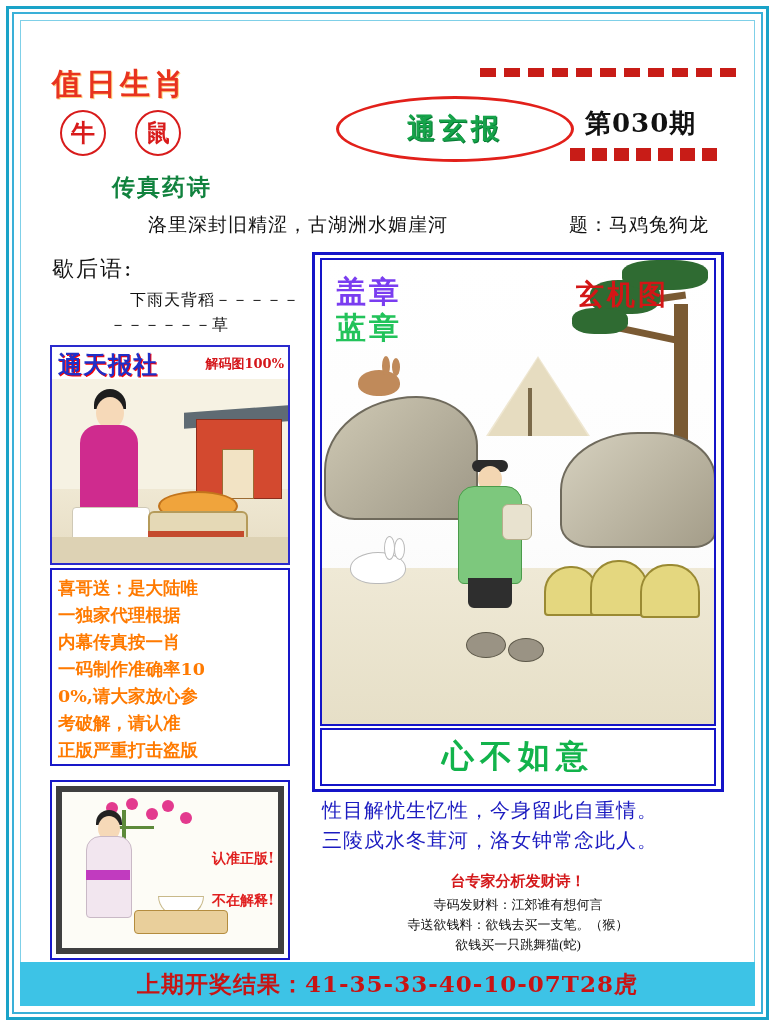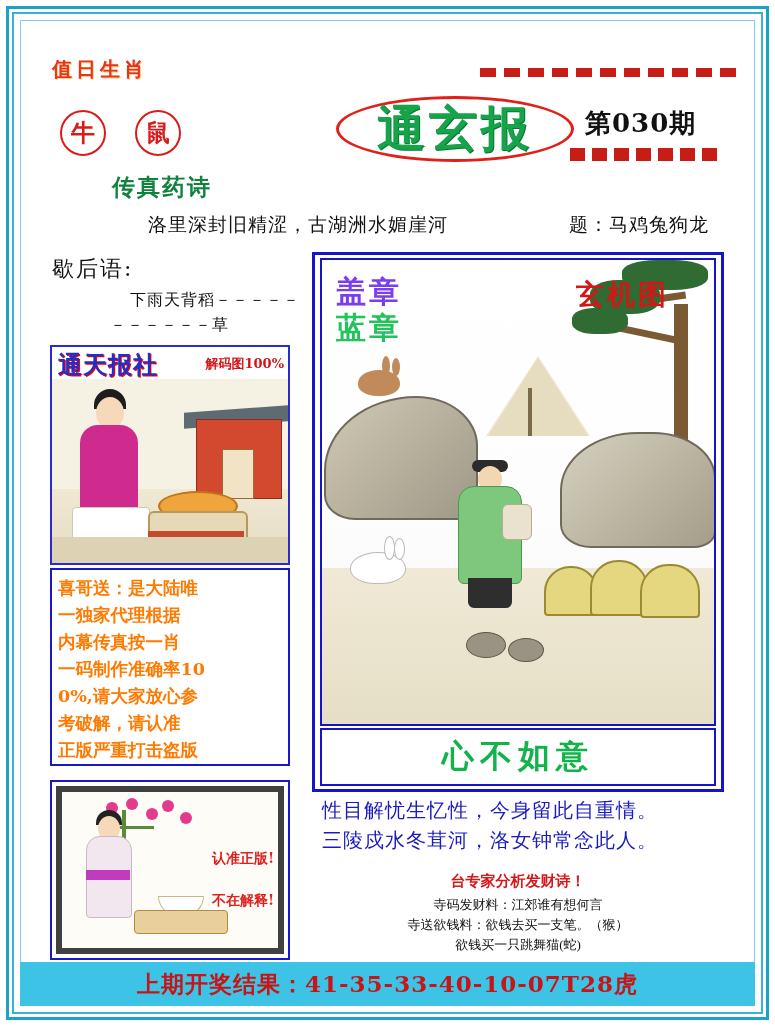--- a/index.html
+++ b/index.html
@@ -27,23 +27,23 @@
     box-sizing:border-box;
   }
   .frame-inner2{
     position:absolute;left:20px;top:20px;right:20px;bottom:20px;
     border:1px solid #7fd0e8;
     box-sizing:border-box;
   }
 
   
   .hdr-zhiri{
-    position:absolute;left:52px;top:56px;
+    position:absolute;left:52px;top:64px;
     font-family:Liberation Sans, sans-serif;
-    font-weight:bold;font-size:20px;color:#e8331f;
+    font-weight:bold;font-size:30px;color:#e8331f;
     letter-spacing:4px;
     text-shadow:1px 1px 0 #ffd27f;
   }
   .zodiac{
     position:absolute;width:42px;height:42px;border-radius:50%;
     border:2px solid #d81b1b;
     background:#ffffff;
     color:#d81b1b;font-weight:bold;font-size:24px;
     display:flex;align-items:center;justify-content:center;
     font-family:"DejaVu Serif","Liberation Serif",serif;
@@ -59,21 +59,21 @@
 
   .title-oval{
     position:absolute;left:336px;top:96px;
     width:232px;height:60px;
     border:3px solid #e2201a;
     border-radius:50%;
     display:flex;align-items:center;justify-content:center;
   }
   .title-oval span{
     font-family:"DejaVu Serif","Liberation Serif",serif;
-    font-size:48px;font-weight:bold;
+    font-size:28px;font-weight:bold;
     color:#16a34a;
     letter-spacing:4px;
     text-shadow:1px 1px 0 #067a33;
   }
   .issue{
     position:absolute;left:585px;top:106px;
     font-family:"DejaVu Serif","Liberation Serif",serif;
     font-size:26px;font-weight:bold;color:#111111;
     letter-spacing:1px;
   }

